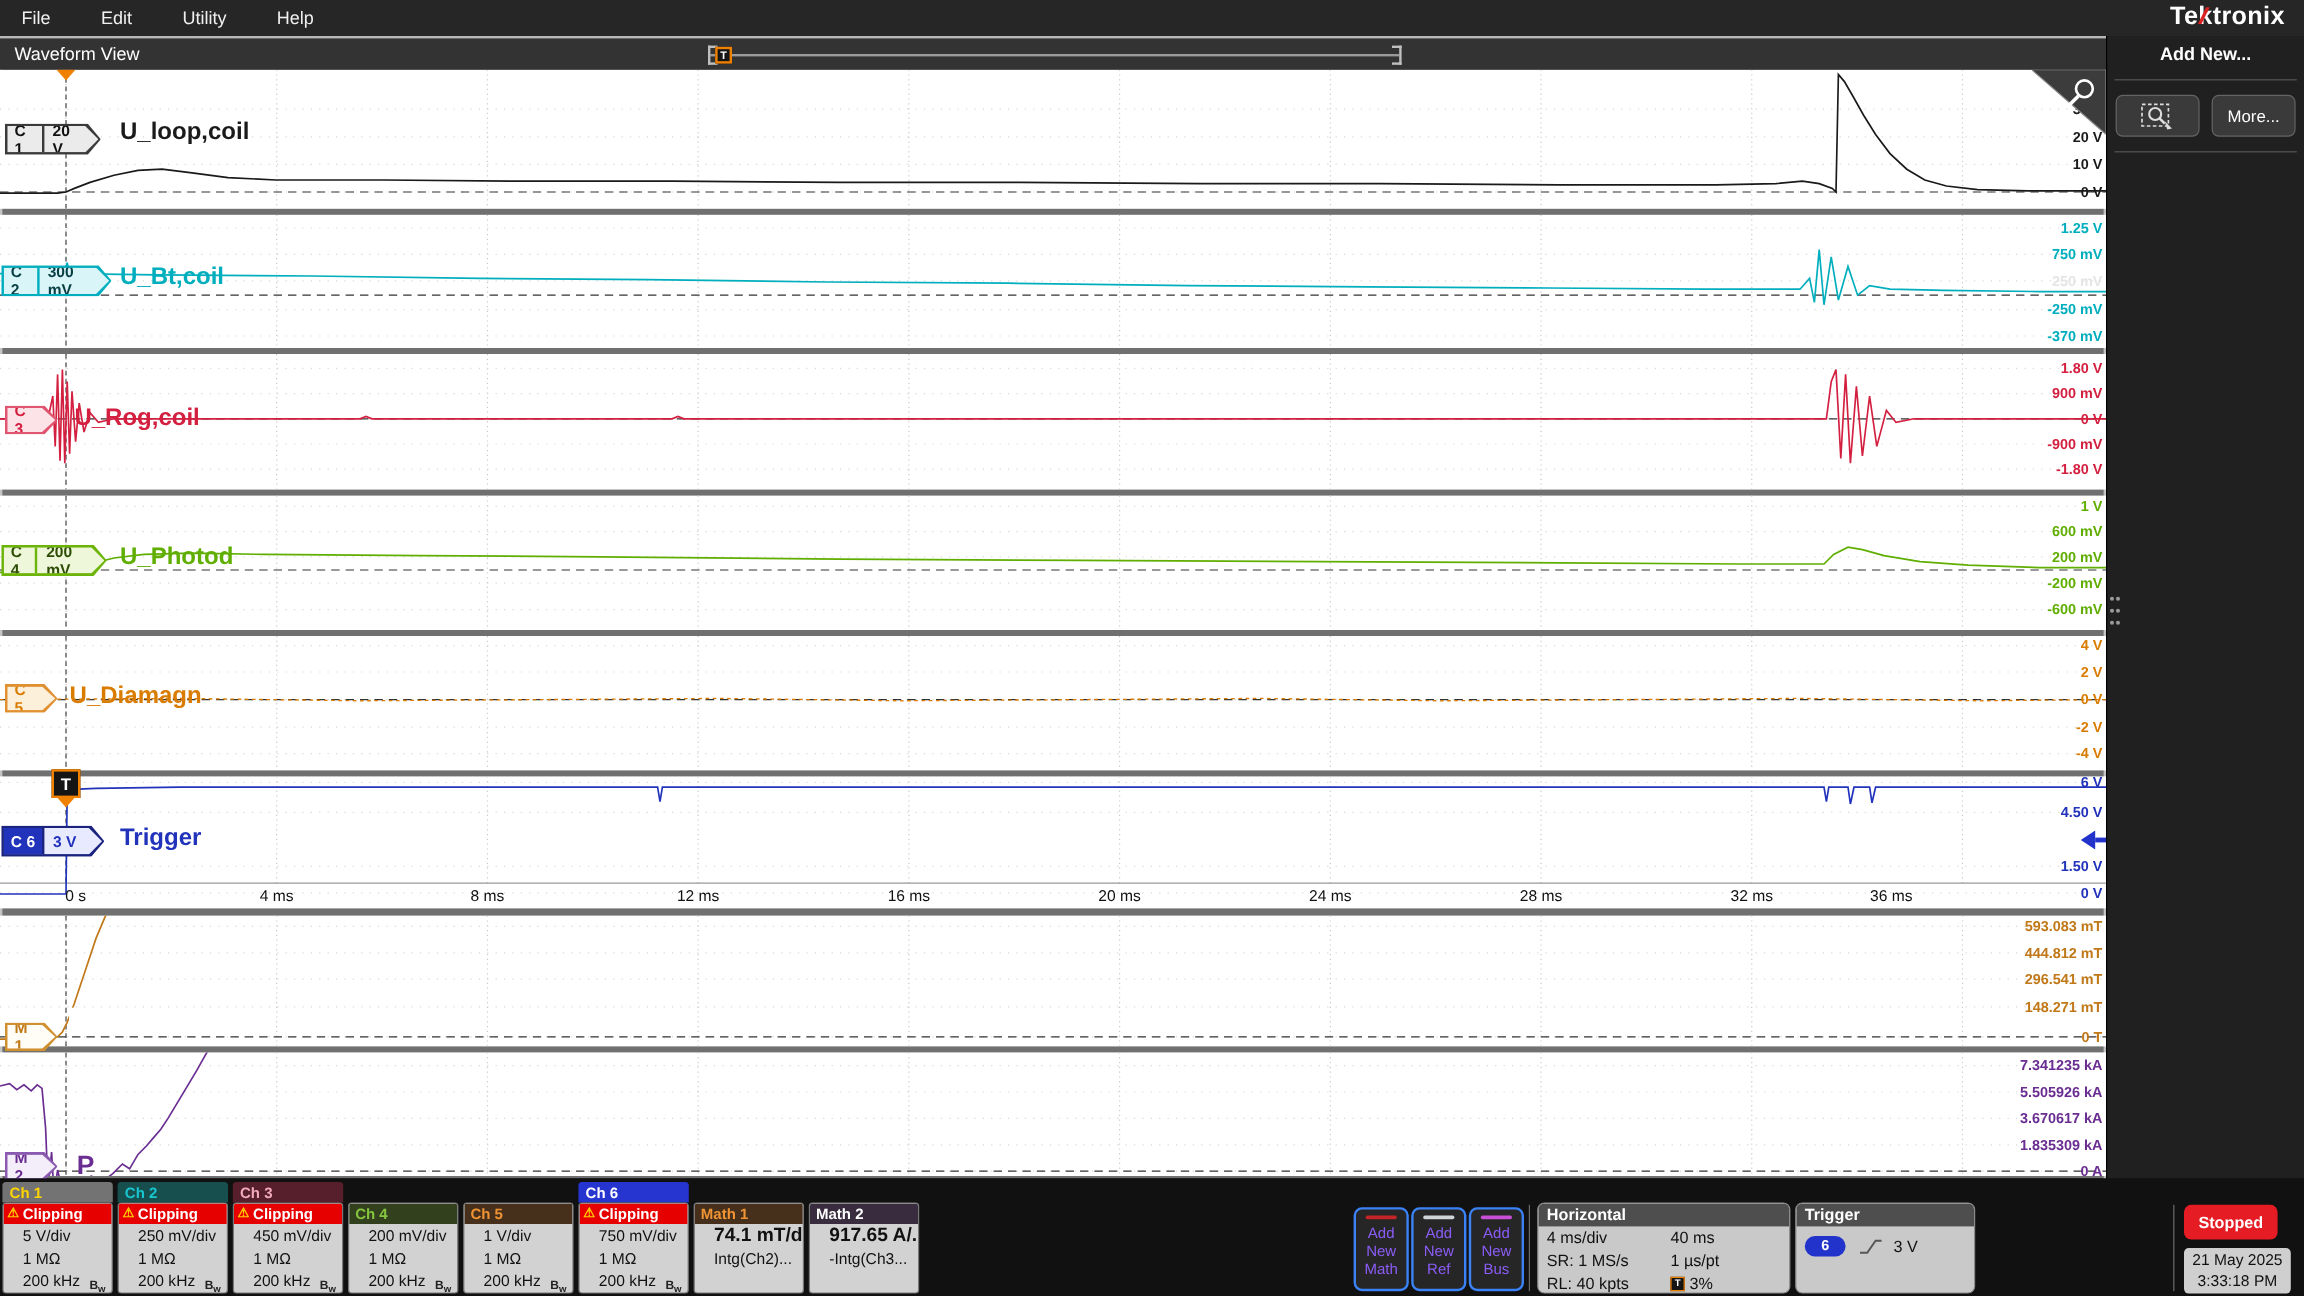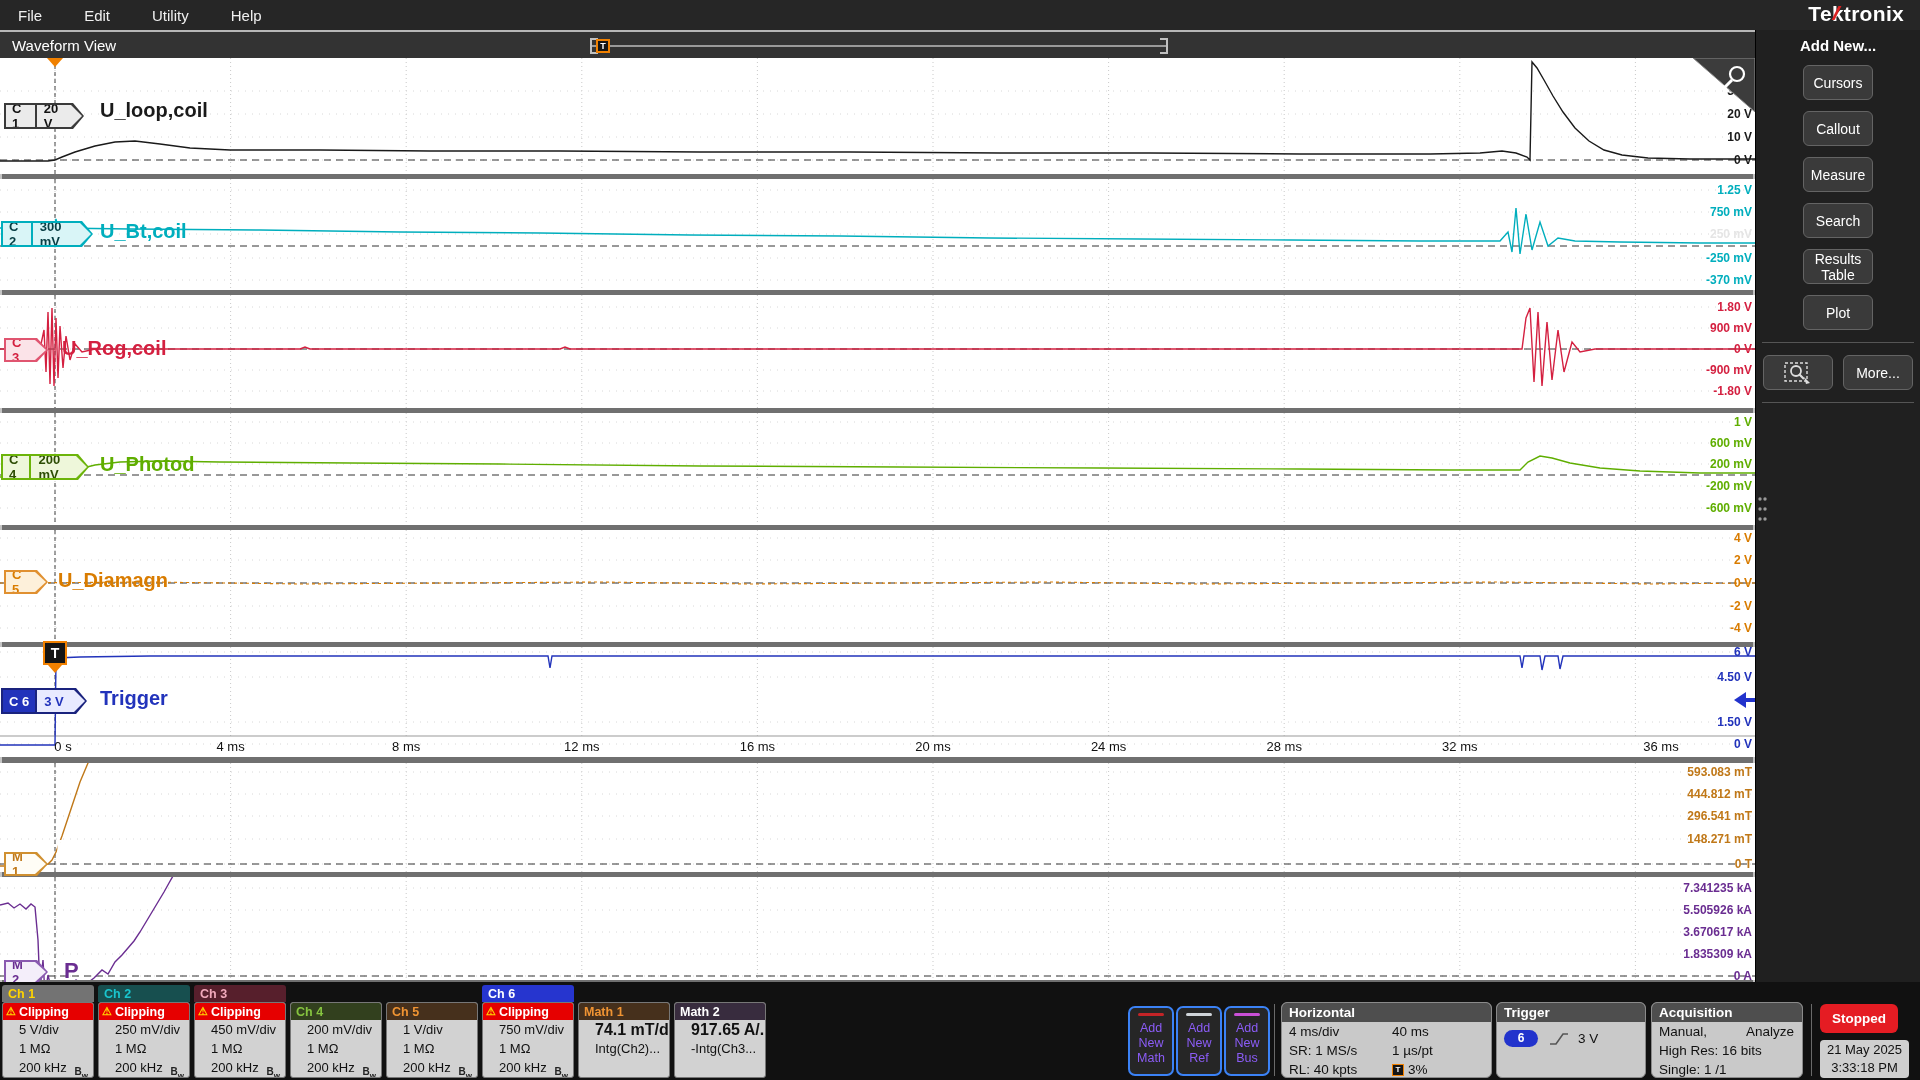--- a/index.html
+++ b/index.html
@@ -103,29 +103,20 @@
   <line x1="39" y1="22" x2="30" y2="31" stroke="#fff" stroke-width="3"></line>
 </svg>
 
 <svg id="c6-arrow" width="22" height="20">
   <polygon points="1,10 13,2 13,18" fill="#2233cc"></polygon>
   <rect x="13" y="8" width="9" height="4" fill="#2233cc"></rect>
 </svg>
 
 <div id="right-panel">
   <div id="rp-heading">Add New...</div>
-  <div id="rp-buttons">
-      <div class="rp-btn">Cursors</div>
-      <div class="rp-btn">Callout</div>
-      <div class="rp-btn">Measure</div>
-      <div class="rp-btn">Search</div>
-      <div class="rp-btn">Results
-Table</div>
-      <div class="rp-btn">Plot</div>
-    </div>
   <div class="rp-div"></div>
   <div id="rp-row4">
     <div class="rp-btn">
       <svg width="30" height="24">
         <rect x="2" y="2" width="22" height="18" fill="none" stroke="#ddd" stroke-width="1.4" stroke-dasharray="3 2"></rect>
         <circle cx="13" cy="10" r="5" fill="none" stroke="#ddd" stroke-width="1.8"></circle>
         <line x1="16" y1="13" x2="21" y2="18" stroke="#ddd" stroke-width="2.2"></line>
         <polygon points="21,16 27,22 23,23" fill="#ddd"></polygon>
       </svg>
     </div>
@@ -231,29 +222,20 @@
     <div class="panel-h">Trigger</div>
     <div class="prow" style="margin-top:7px">
       <span id="trig-pill">6</span>
       <svg width="22" height="16" style="margin-right:8px">
         <path d="M2,13 h6 l7,-10 h5" stroke="#555" fill="none" stroke-width="1.6"></path>
       </svg>
       <span>3 V</span>
     </div>
   </div>
 
-  <div class="panel" id="panel-acquisition" style="left:1651px;width:152px;height:76px">
-    <div class="panel-h">Acquisition</div>
-    <div class="prow" style="justify-content:space-between;padding-right:8px">
-      <span>Manual,</span>
-      <span>Analyze</span>
-    </div>
-    <div class="prow">High Res: 16 bits</div>
-    <div class="prow">Single: 1 /1</div>
-  </div>
 
   <div class="vsep" style="left:1811px"></div>
   <div id="stopped">Stopped</div>
   <div id="datetime">
     <div>21 May 2025</div>
     <div>3:33:18 PM</div>
   </div>
 <div class="addbtn" style="left: 1128px;">Add New Math<div class="addstripe" style="background: rgb(195, 36, 39);"></div></div>
     <div class="addbtn" style="left: 1176px;">Add New Ref<div class="addstripe" style="background: rgb(207, 212, 217);"></div></div>
     <div class="addbtn" style="left: 1224px;">Add New Bus<div class="addstripe" style="background: rgb(201, 79, 214);"></div></div>
@@ -529,15 +511,15 @@
   </div>
 <div class="tlabel" style="left: 63px;">0 s</div>
 <div class="tlabel" style="left: 230.6px;">4 ms</div>
 <div class="tlabel" style="left: 406.2px;">8 ms</div>
 <div class="tlabel" style="left: 581.8px;">12 ms</div>
 <div class="tlabel" style="left: 757.4px;">16 ms</div>
 <div class="tlabel" style="left: 933px;">20 ms</div>
 <div class="tlabel" style="left: 1108.6px;">24 ms</div>
 <div class="tlabel" style="left: 1284.2px;">28 ms</div>
 <div class="tlabel" style="left: 1459.8px;">32 ms</div>
-<div class="tlabel" style="left: 1661px;">36 ms</div>
+<div class="tlabel" style="left: 1576px;">36 ms</div>
 <div class="tbox" style="left: 43px; top: 641px; width: 24px; height: 24px; font-size: 14px;">T</div>
 <div class="tpointer" style="left: 48px; top: 665px;"></div>
 
 </body></html>

